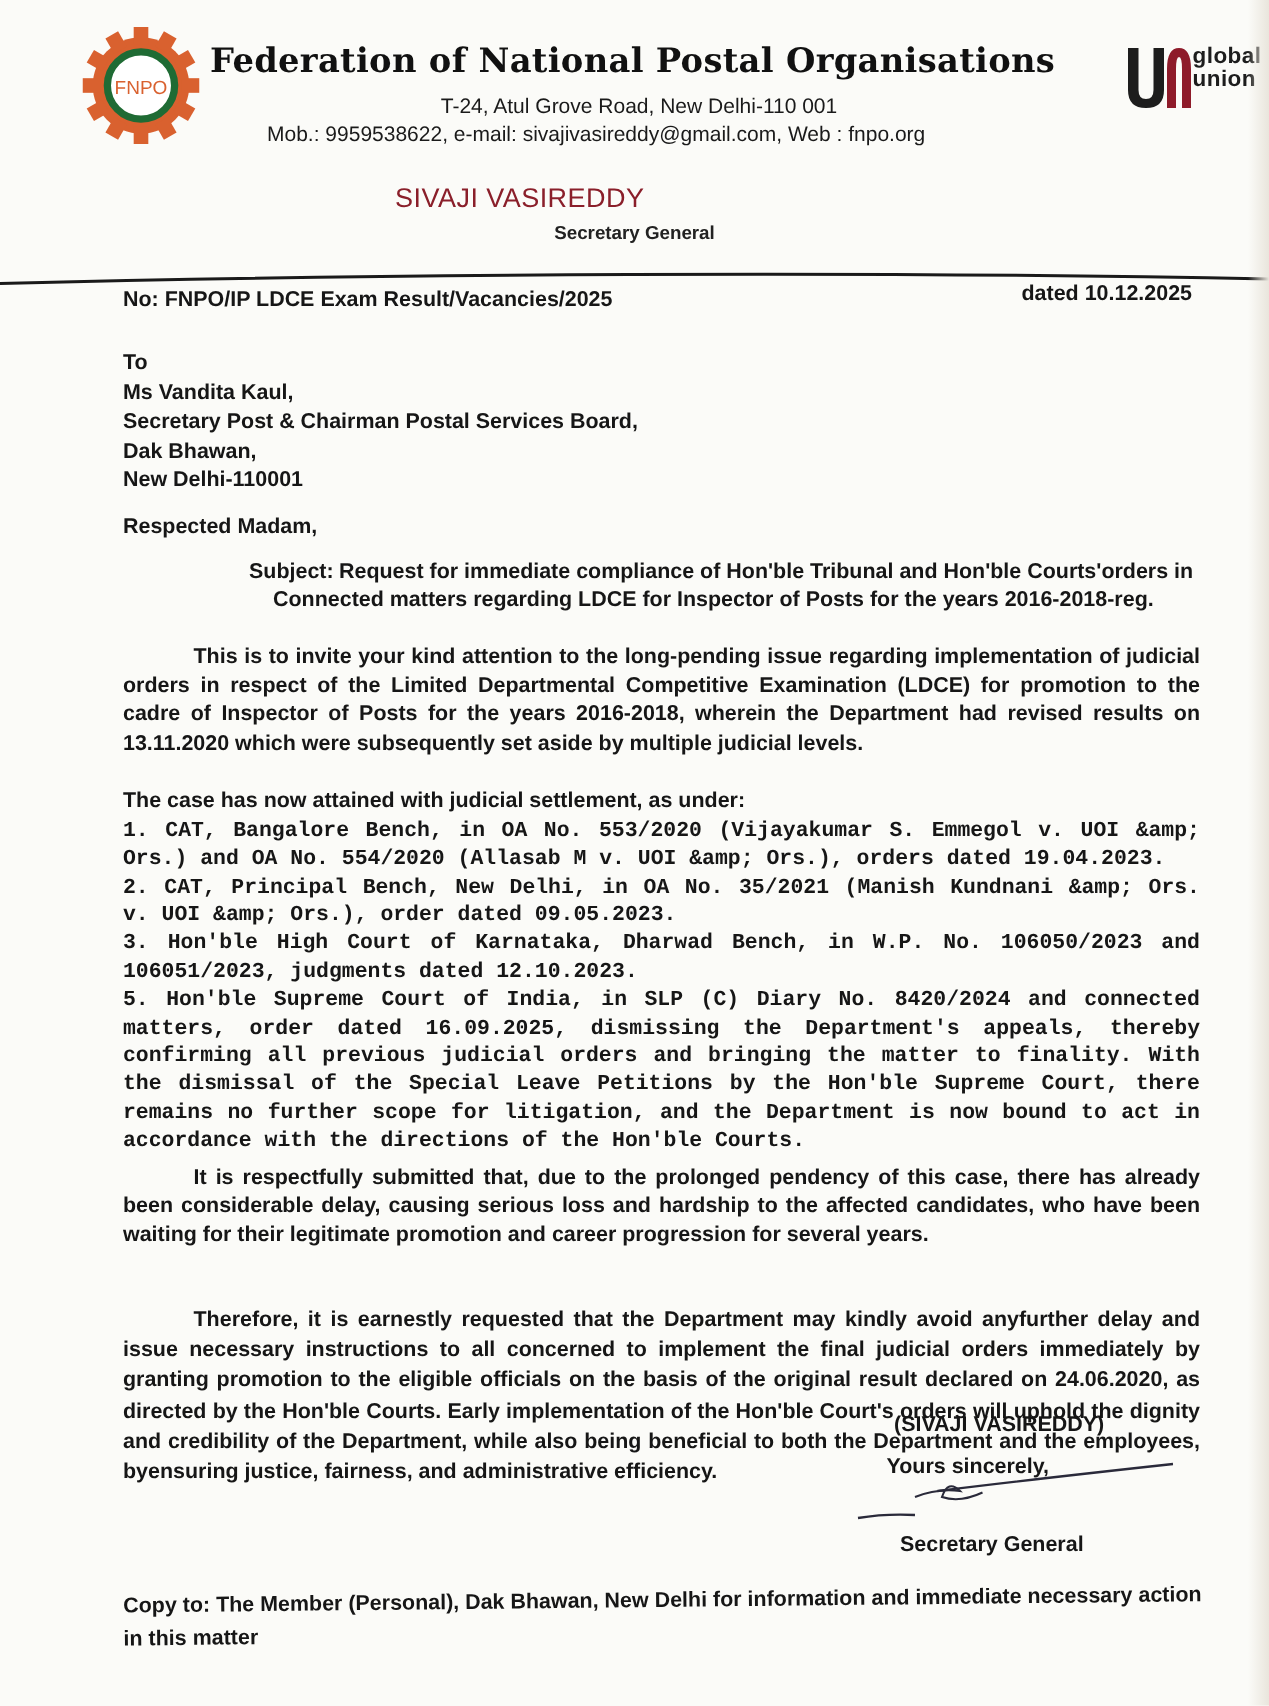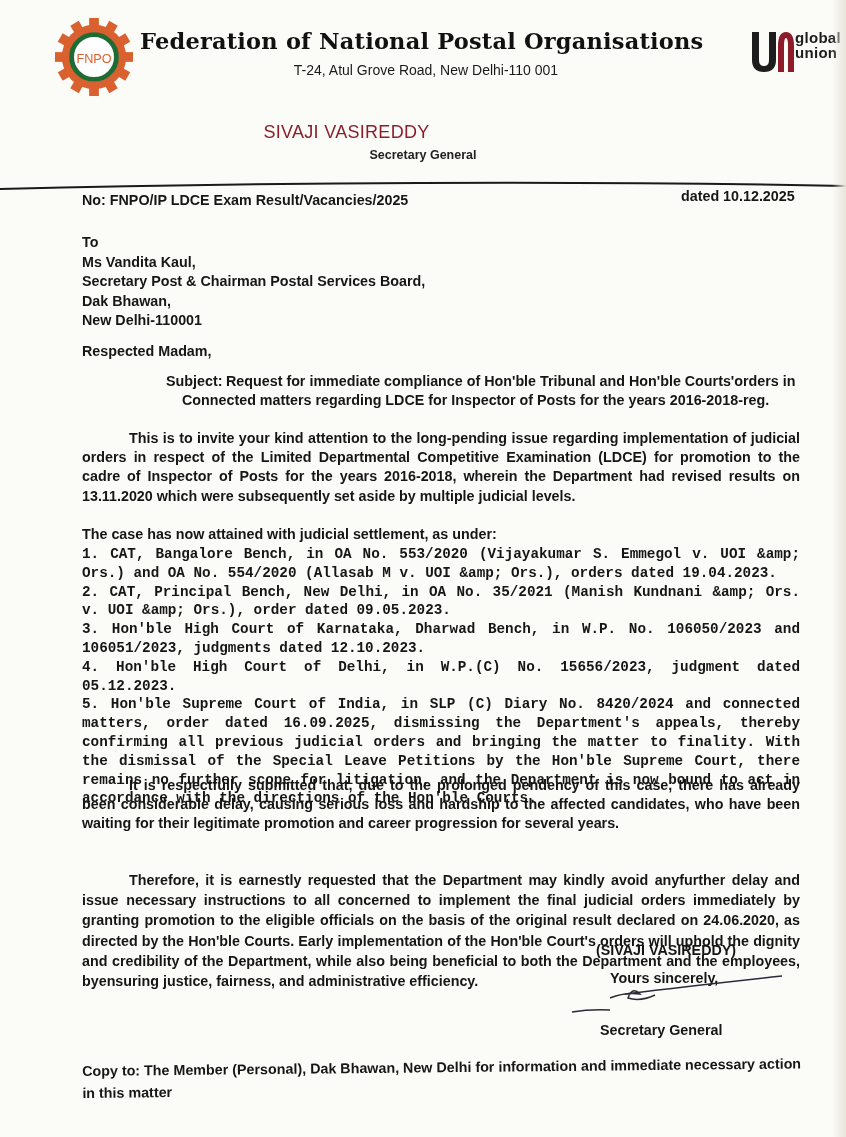--- a/index.html
+++ b/index.html
@@ -87,21 +87,21 @@
   .case-intro { position: absolute; left: 82px; top: 526px; }
   .case-list {
     position: absolute; left: 82px; top: 545px; width: 718px;
     line-height: 18.8px; text-align: justify;
   }
   .case-list .item { display: block; font-family: Liberation Mono, monospace; }
   .p2 { top: 776px; }
   .p3 { top: 870px; line-height: 20.2px; }
 
   .closing {
-    position: absolute; left: 610px; top: 970px;
+    position: absolute; left: 591px; top: 970px;
   }
   .signature {
     position: absolute; left: 570px; top: 968px; width: 220px; height: 50px;
   }
   .sig-name { position: absolute; left: 596px; top: 942px; }
   .sig-title { position: absolute; left: 600px; top: 1022px; }
 
   .copy-to {
     position: absolute; left: 82px; top: 1060px; width: 720px; line-height: 22px;
     transform: rotate(-0.6deg); transform-origin: left top;
@@ -135,20 +135,21 @@
       </g>
     </g>
     <circle cx="40" cy="40" r="25" fill="#fff"></circle>
     <circle cx="40" cy="40" r="23" fill="none" stroke="#1f6b34" stroke-width="5"></circle>
     <circle cx="40" cy="40" r="18.5" fill="#fff"></circle>
     <text x="40" y="46" text-anchor="middle" font-family="Liberation Sans, sans-serif" font-size="13" fill="#d9612f">FNPO</text>
   </svg>
 
   <div class="org-name">Federation of National Postal Organisations</div>
   <div class="org-address">T-24, Atul Grove Road, New Delhi-110 001</div>
+  <div class="org-contact">Mob.: 9959538622,  e-mail: sivajivasireddy@gmail.com,  Web : fnpo.org</div>
 
   <svg class="logo-uni" viewBox="0 0 44 44" style="width:44px;height:44px;">
     <path d="M2 2 h7 v28 q0 6 5 6 v6 q-12 0 -12 -12 z" fill="#1d1d1d"></path>
     <path d="M14 42 q12 0 12 -12 v-28 h-7 v28 q0 6 -5 6 z" fill="#1d1d1d"></path>
     <path d="M28 42 v-26 q0 -14 8 -14 q8 0 8 14 v26 h-6 v-26 q0 -8 -2 -8 q-2 0 -2 8 v26 z" fill="#8e1b2a"></path>
   </svg>
   <div class="uni-text">
     <div>global</div>
     <div>union</div>
   </div>
@@ -179,21 +180,20 @@
   </div>
 
   <div class="body-text para p1"><span class="indent"></span><span>This is to invite your kind attention to the long-pending issue regarding implementation of judicial orders in respect of the Limited Departmental Competitive Examination (LDCE) for promotion to the cadre of Inspector of Posts for the years 2016-2018, wherein the Department had revised results on 13.11.2020 which were subsequently set aside by multiple judicial levels.</span></div>
 
   <div class="body-text case-intro">The case has now attained with judicial settlement, as under:</div>
 
   <div class="body-text case-list">
     <span class="item">1.  CAT, Bangalore Bench, in OA No. 553/2020 (Vijayakumar S. Emmegol v. UOI &amp;amp; Ors.) and OA No. 554/2020 (Allasab M v. UOI &amp;amp; Ors.), orders dated 19.04.2023.</span>
     <span class="item">2.  CAT, Principal Bench, New Delhi, in OA No. 35/2021 (Manish Kundnani &amp;amp; Ors. v. UOI &amp;amp; Ors.), order dated 09.05.2023.</span>
     <span class="item">3.  Hon'ble High Court of Karnataka, Dharwad Bench, in W.P. No. 106050/2023 and 106051/2023, judgments dated 12.10.2023.</span>
-    <span class="item">4.  Hon'ble High Court of Delhi, in W.P.(C) No. 15656/2023, judgment dated 05.12.2023.</span>
     <span class="item">5.  Hon'ble Supreme Court of India, in SLP (C) Diary No. 8420/2024 and connected matters, order dated 16.09.2025, dismissing the Department's appeals, thereby confirming all previous judicial orders and bringing the matter to finality. With the dismissal of the Special Leave Petitions by the Hon'ble Supreme Court, there remains no further scope for litigation, and the Department is now bound to act in accordance with the directions of the Hon'ble Courts.</span>
   </div>
 
   <div class="body-text para p2"><span class="indent"></span><span>It is respectfully submitted that, due to the prolonged pendency of this case, there has already been considerable delay, causing serious loss and hardship to the affected candidates, who have been waiting for their legitimate promotion and career progression for several years.</span></div>
 
   <div class="body-text para p3"><span class="indent"></span><span>Therefore, it is earnestly requested that the Department may kindly avoid anyfurther delay and issue necessary instructions to all concerned to implement the final judicial orders immediately by granting promotion to the eligible officials on the basis of the original result declared on 24.06.2020, as directed by the Hon'ble Courts. Early implementation of the Hon'ble Court's orders will uphold the dignity and credibility of the Department, while also being beneficial to both the Department and the employees, byensuring justice, fairness, and administrative efficiency.</span></div>
 
   <div class="body-text closing">Yours sincerely,</div>
   <svg class="signature" viewBox="0 0 220 50">
     <path d="M55 26 Q 120 18 212 8" fill="none" stroke="#2a2a3a" stroke-width="1.6"></path>

